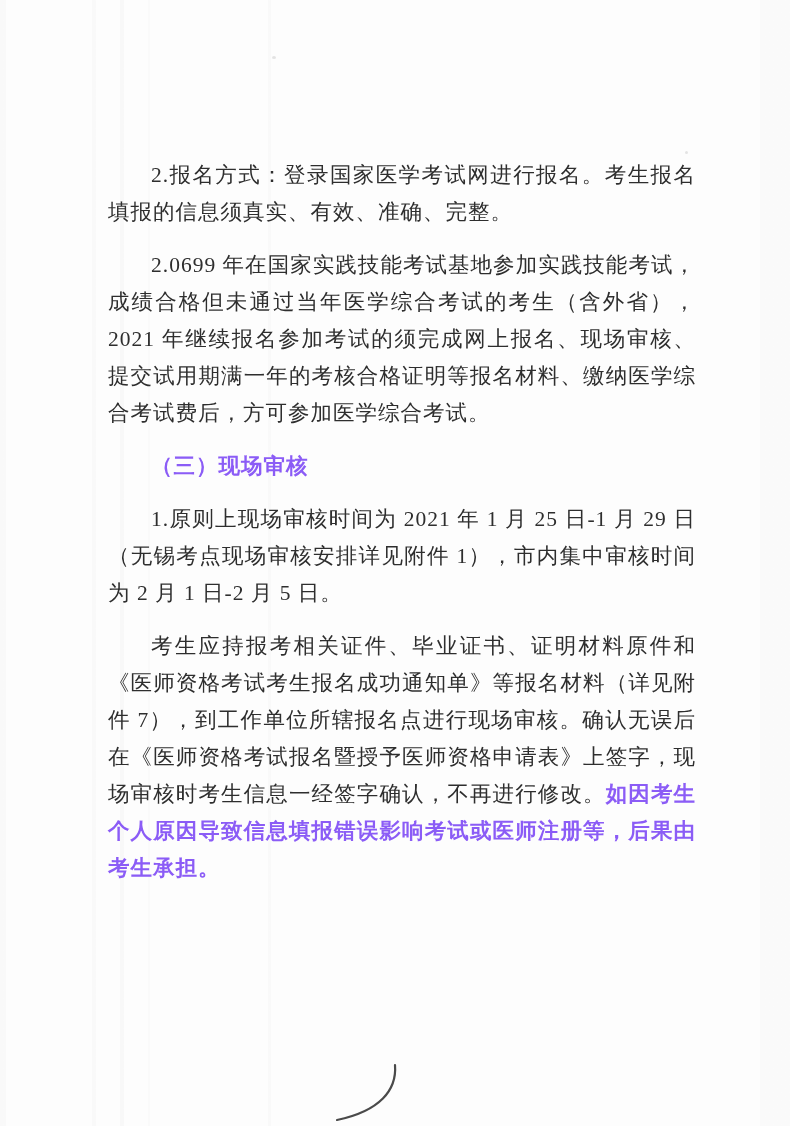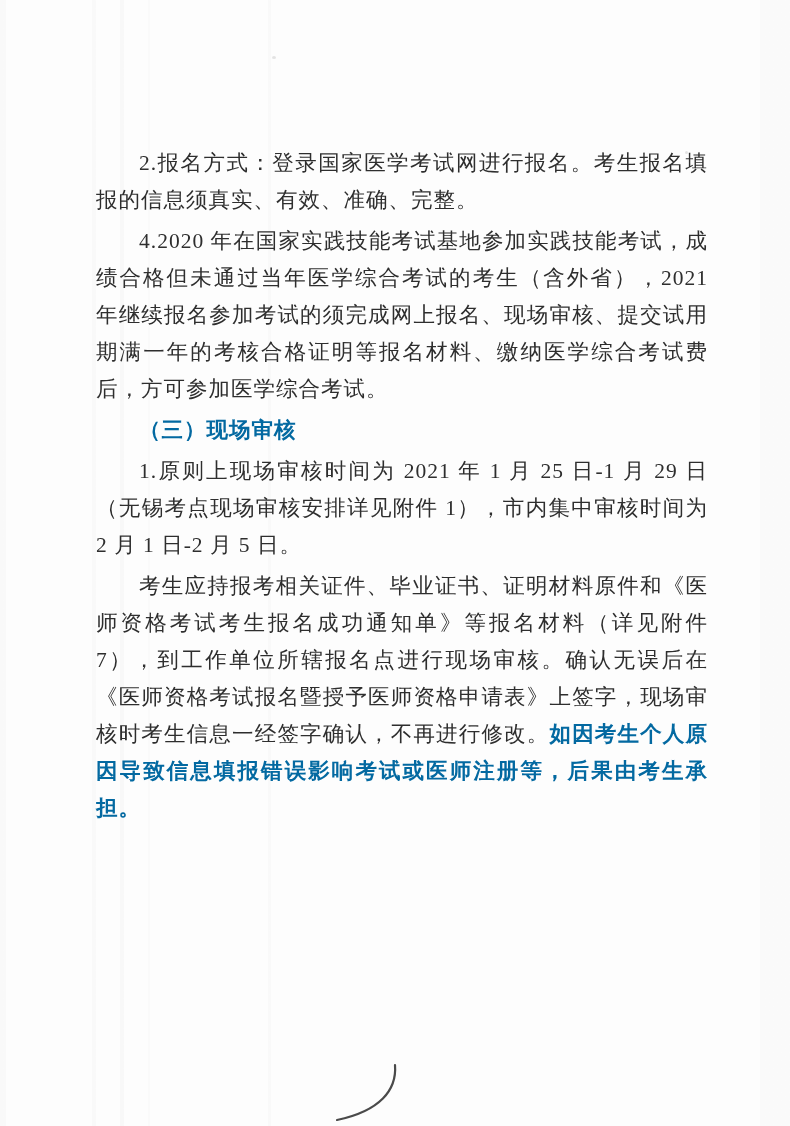--- a/index.html
+++ b/index.html
@@ -28,38 +28,38 @@
   }
   .doc-body {
     position: absolute;
     left: 92px; top: 141px; width: 620px;
     color: #2e2e2e;
     font-size: 21.5px;
     line-height: 37px;
     letter-spacing: 1px;
     text-align: justify;
   }
-  .doc-body p { margin: 4px; text-indent: 2em; font-family: Liberation Serif, serif; }
+  .doc-body p { margin: 16px; text-indent: 2em; font-family: Liberation Serif, serif; }
   .doc-body p.heading { font-weight: bold; color: #242424; }
-  .doc-body .bold { font-weight: bold; color: #0369a1; }
+  .doc-body .bold { font-weight: bold; color: #8b5cf6; }
   .speck {
     position: absolute; border-radius: 50%;
     background: rgba(0,0,0,0.10);
   }
   .curve-svg { position: absolute; left: 0; top: 0; pointer-events: none; }
 </style>
 </head>
 <body>
 
 <div class="page">
   <div class="scan-streaks"></div>
 
   <div class="doc-body" style="color: rgb(46, 46, 46);">
       <p><span>2.报名方式：登录国家医学考试网进行报名。考生报名填报的信息须真实、有效、准确、完整。</span></p>
-      <p><span>4.2020 年在国家实践技能考试基地参加实践技能考试，成绩合格但未通过当年医学综合考试的考生（含外省），2021 年继续报名参加考试的须完成网上报名、现场审核、提交试用期满一年的考核合格证明等报名材料、缴纳医学综合考试费后，方可参加医学综合考试。</span></p>
+      <p><span>2.0699 年在国家实践技能考试基地参加实践技能考试，成绩合格但未通过当年医学综合考试的考生（含外省），2021 年继续报名参加考试的须完成网上报名、现场审核、提交试用期满一年的考核合格证明等报名材料、缴纳医学综合考试费后，方可参加医学综合考试。</span></p>
       <p class="heading"><span class="bold">（三）现场审核</span></p>
       <p><span>1.原则上现场审核时间为 2021 年 1 月 25 日-1 月 29 日（无锡考点现场审核安排详见附件 1），市内集中审核时间为 2 月 1 日-2 月 5 日。</span></p>
       <p><span>考生应持报考相关证件、毕业证书、证明材料原件和《医师资格考试考生报名成功通知单》等报名材料（详见附件 7），到工作单位所辖报名点进行现场审核。确认无误后在《医师资格考试报名暨授予医师资格申请表》上签字，现场审核时考生信息一经签字确认，不再进行修改。</span><span class="bold">如因考生个人原因导致信息填报错误影响考试或医师注册等，后果由考生承担。</span></p>
     </div>
 
   <span class="speck" style="left:272px; top:56px; width:4px; height:3px;"></span>
   <span class="speck" style="left:685px; top:151px; width:3px; height:3px;"></span>
 
   <svg class="curve-svg" width="790" height="1126" viewBox="0 0 790 1126">
     <path d="M 395 1065 C 397 1090 380 1111 337 1120" fill="none" stroke="#2a2a2a" stroke-width="2.2" stroke-linecap="round" opacity="0.85"></path>

